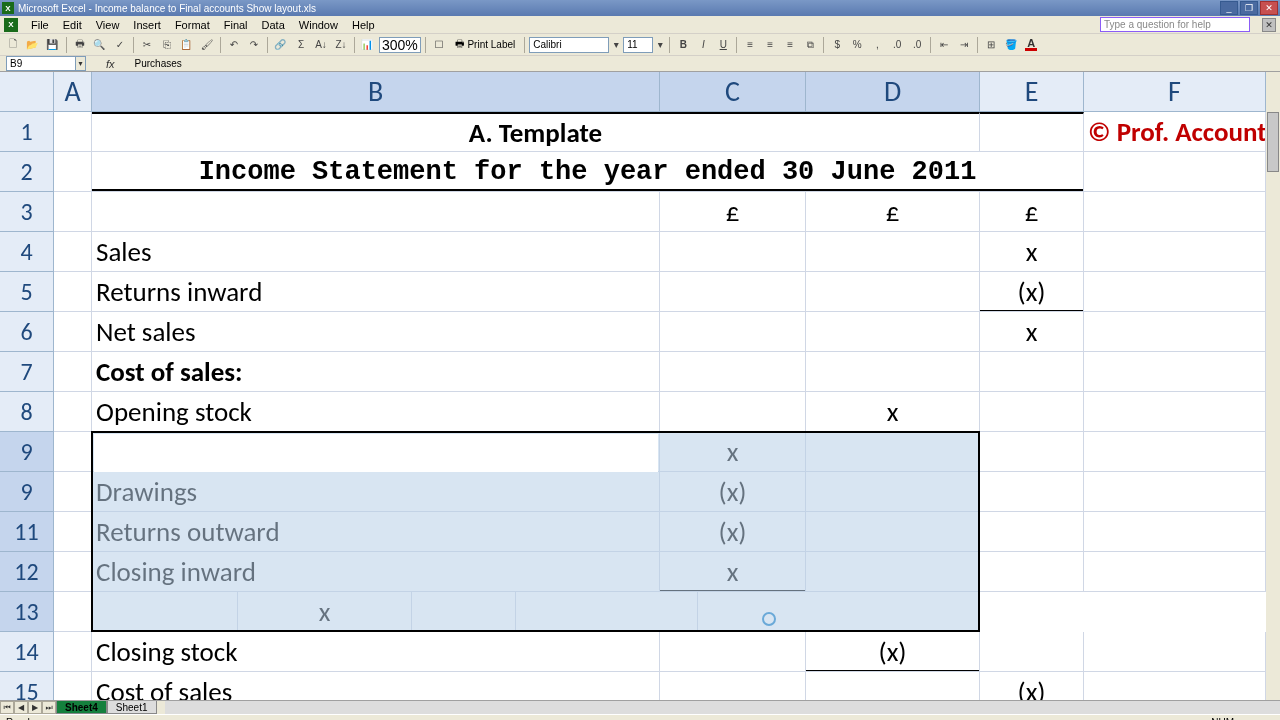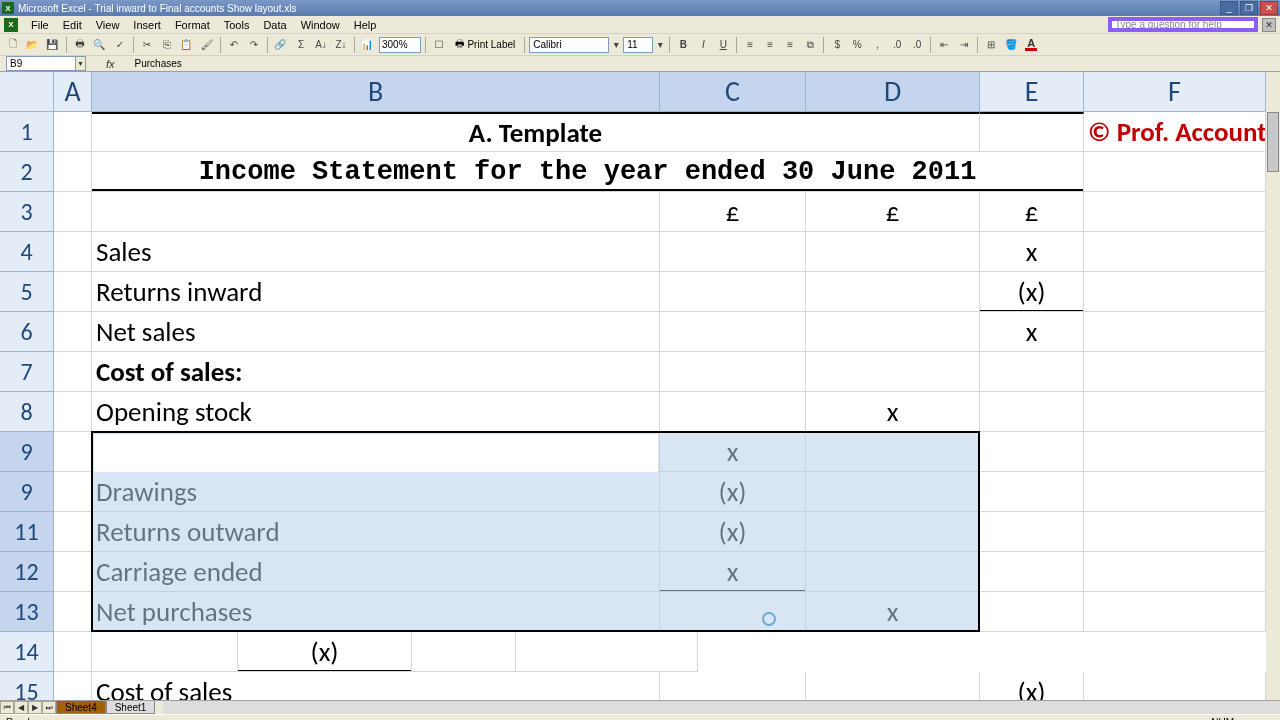--- a/index.html
+++ b/index.html
@@ -10,28 +10,28 @@
   .titlebar .app-icon { width: 12px; height: 12px; background: #1a6b1a; margin-right: 4px; display:inline-flex; align-items:center; justify-content:center; font-size:8px; color:#fff; font-weight:bold; }
   .titlebar .title-text { flex: 1; }
   .win-btns { display: flex; gap: 2px; }
   .win-btn { width: 18px; height: 14px; background: #4a6aa0; border: 1px solid #365a90; display: flex; align-items: center; justify-content: center; font-size: 9px; color: #fff; cursor: pointer; }
   .win-btn.close { background: #c75050; border-color: #a03030; }
   
   
   .menubar { height: 18px; background: #ece9d8; display: flex; align-items: center; padding: 0 4px; font-size: 11px; border-bottom: 1px solid #d4d0c8; }
   .menu-icon { width: 14px; height: 14px; background: #1a6b1a; margin-right: 6px; display:inline-flex; align-items:center; justify-content:center; font-size:8px; color:#fff; font-weight:bold; }
   .menubar .menu-item { padding: 1px 7px; cursor: pointer; }
-  .help-box { margin-left: auto; margin-right: 4px; width: 150px; height: 15px; border: 4px solid #8b5cf6; background: #fff; font-size: 10px; color: #888; padding: 0 3px; display:flex; align-items:center; }
+  .help-box { margin-left: auto; margin-right: 12px; width: 150px; height: 15px; border: 1px solid #8b5cf6; background: #fff; font-size: 10px; color: #888; padding: 0 3px; display:flex; align-items:center; }
   .inner-close { width: 14px; height: 14px; background:#c0c0c0; border:1px solid #888; display:flex; align-items:center; justify-content:center; font-size:9px; cursor:pointer; color:#333; }
   
   
   .toolbar { height: 22px; background: #ece9d8; display: flex; align-items: center; padding: 0 4px; gap: 2px; border-bottom: 1px solid #d4d0c8; font-size:10px; }
   .tb-btn { width: 18px; height: 18px; display: flex; align-items: center; justify-content: center; cursor: pointer; color:#444; border: 1px solid transparent; }
   .tb-sep { width: 1px; height: 16px; background: #aca899; margin: 0 2px; }
-  .zoom-box { width: 42px; height: 16px; border: 1px solid #7f9db9; background: #fff; font-size: 10px; padding: 0 2px; display:flex; align-items:center; }
+  .zoom-box { width: 42px; height: 16px; border: 1px solid #7f9db9; background: #fff; font-size: 14px; padding: 0 2px; display:flex; align-items:center; }
   .font-box { width: 80px; height: 16px; border: 1px solid #7f9db9; background: #fff; font-size: 10px; padding: 0 3px; display:flex; align-items:center; }
   .size-box { width: 30px; height: 16px; border: 1px solid #7f9db9; background: #fff; font-size: 10px; padding: 0 3px; display:flex; align-items:center; }
   .tb-label-btn { height:18px; padding: 0 4px; display:flex; align-items:center; gap:3px; cursor:pointer; border:1px solid transparent; }
   .font-color-bar { width:18px; height:18px; display:flex; flex-direction:column; align-items:center; justify-content:center; cursor:pointer; border:1px solid transparent; }
   .font-color-bar .A { font-size:11px; line-height:10px; font-weight:bold; color:#333; }
   .font-color-bar .bar { width:12px; height:3px; background:#c00; }
   
   
   .formula-row { height: 16px; background: #ece9d8; display: flex; align-items: center; border-bottom: 1px solid #a0a0a0; }
   .name-box { width: 70px; height: 15px; border: 1px solid #7f9db9; background: #fff; font-size: 10px; padding: 0 3px; margin-left: 6px; display:flex; align-items:center; }
@@ -72,52 +72,52 @@
   .sel-border { position: absolute; border: 2px solid #000; pointer-events: none; }
   .active-cell-white { position:absolute; background:#fff; pointer-events:none; }
   
   
   .vscroll { position: absolute; top: 0; right: 0; width: 14px; height: 100%; background: #ece9d8; }
   .vscroll .thumb { position:absolute; left:1px; right:1px; top:40px; height:60px; background:#c8c8c8; border:1px solid #888; }
   
   
   .sheet-tabs { height: 14px; background: #ece9d8; display: flex; align-items: center; font-size: 10px; border-top: 1px solid #a0a0a0; }
   .nav-btn { width: 14px; height: 13px; border: 1px solid #aca899; display: flex; align-items: center; justify-content: center; font-size: 8px; cursor: pointer; color:#333; }
-  .tab { padding: 0 8px; border: 1px solid #888; border-top: none; background: #a16207; cursor: pointer; height:13px; display:flex; align-items:center; font-weight:normal; }
+  .tab { padding: 0 8px; border: 1px solid #888; border-top: none; background: #15803d; cursor: pointer; height:13px; display:flex; align-items:center; font-weight:bold; }
   .tab.inactive { background: #ddd; font-weight:normal; }
   .hscroll-track { flex:1; margin-left:8px; height:13px; background:#ddd; position:relative; }
   
   
   .statusbar { height: 16px; background: #ece9d8; display: flex; align-items: center; padding: 0 6px; font-size: 10px; border-top: 1px solid #fff; }
   .status-right { margin-left: auto; padding-right: 40px; }
   
   
   .cursor-ring { position:absolute; width:14px; height:14px; border:2px solid #6aa9d8; border-radius:50%; pointer-events:none; }
 </style>
 </head>
 <body>
 
 <div class="titlebar">
   <span class="app-icon">X</span>
-  <span class="title-text">Microsoft Excel - Trial inward to Final accounts Show layout.xls</span>
+  <span class="title-text">Microsoft Excel - Income balance to Final accounts Show layout.xls</span>
   <div class="win-btns">
     <div class="win-btn">_</div>
     <div class="win-btn">❐</div>
     <div class="win-btn close">✕</div>
   </div>
 </div>
 
 <div class="menubar">
   <span class="menu-icon">X</span>
   <span class="menu-item">File</span>
   <span class="menu-item">Edit</span>
   <span class="menu-item">View</span>
   <span class="menu-item">Insert</span>
   <span class="menu-item">Format</span>
-  <span class="menu-item">Tools</span>
+  <span class="menu-item">Final</span>
   <span class="menu-item">Data</span>
   <span class="menu-item">Window</span>
   <span class="menu-item">Help</span>
   <div class="help-box">Type a question for help</div>
   <div class="inner-close">✕</div>
 </div>
 
 <div class="toolbar">
   <div class="tb-btn">🗋</div>
   <div class="tb-btn">📂</div>
@@ -299,36 +299,36 @@
       <div class="row">
         <div class="cell cA"></div>
         <div class="cell cB">Returns outward</div>
         <div class="cell cC center">(x)</div>
         <div class="cell cD center"></div>
         <div class="cell cE center"></div>
         <div class="cell cF"></div>
       </div>
       <div class="row">
         <div class="cell cA"></div>
-        <div class="cell cB">Carriage ended</div>
+        <div class="cell cB">Closing inward</div>
         <div class="cell cC center" style="box-shadow: rgb(0, 0, 0) 0px -1px 0px inset;">x</div>
         <div class="cell cD center"></div>
         <div class="cell cE center"></div>
         <div class="cell cF"></div>
       </div>
       <div class="row">
         <div class="cell cA"></div>
-        <div class="cell cB">Net purchases</div>
         <div class="cell cC center"></div>
         <div class="cell cD center">x</div>
         <div class="cell cE center"></div>
         <div class="cell cF"></div>
       </div>
       <div class="row">
         <div class="cell cA"></div>
+        <div class="cell cB">Closing stock</div>
         <div class="cell cC center"></div>
         <div class="cell cD center" style="box-shadow: rgb(0, 0, 0) 0px -1px 0px inset;">(x)</div>
         <div class="cell cE center"></div>
         <div class="cell cF"></div>
       </div>
       <div class="row">
         <div class="cell cA"></div>
         <div class="cell cB">Cost of sales</div>
         <div class="cell cC center"></div>
         <div class="cell cD center"></div>

